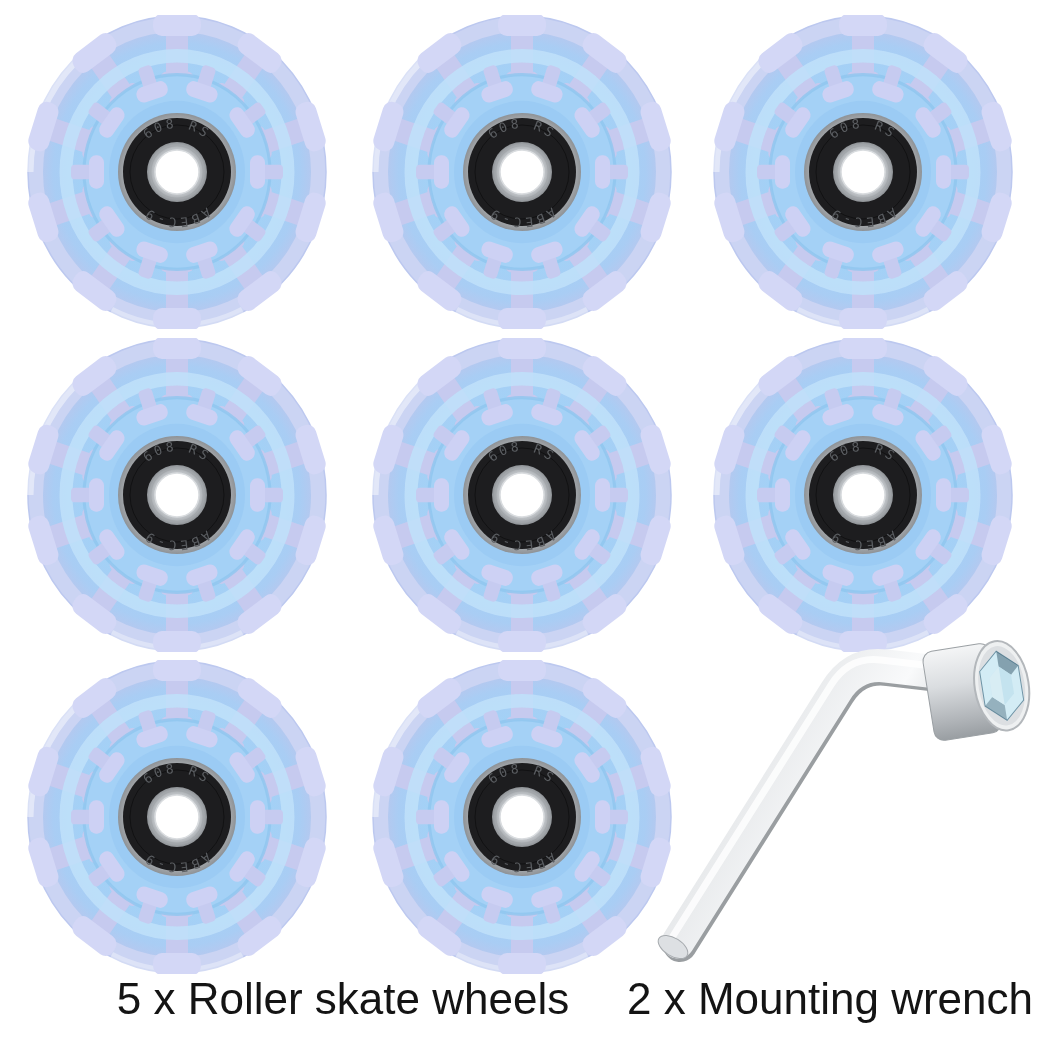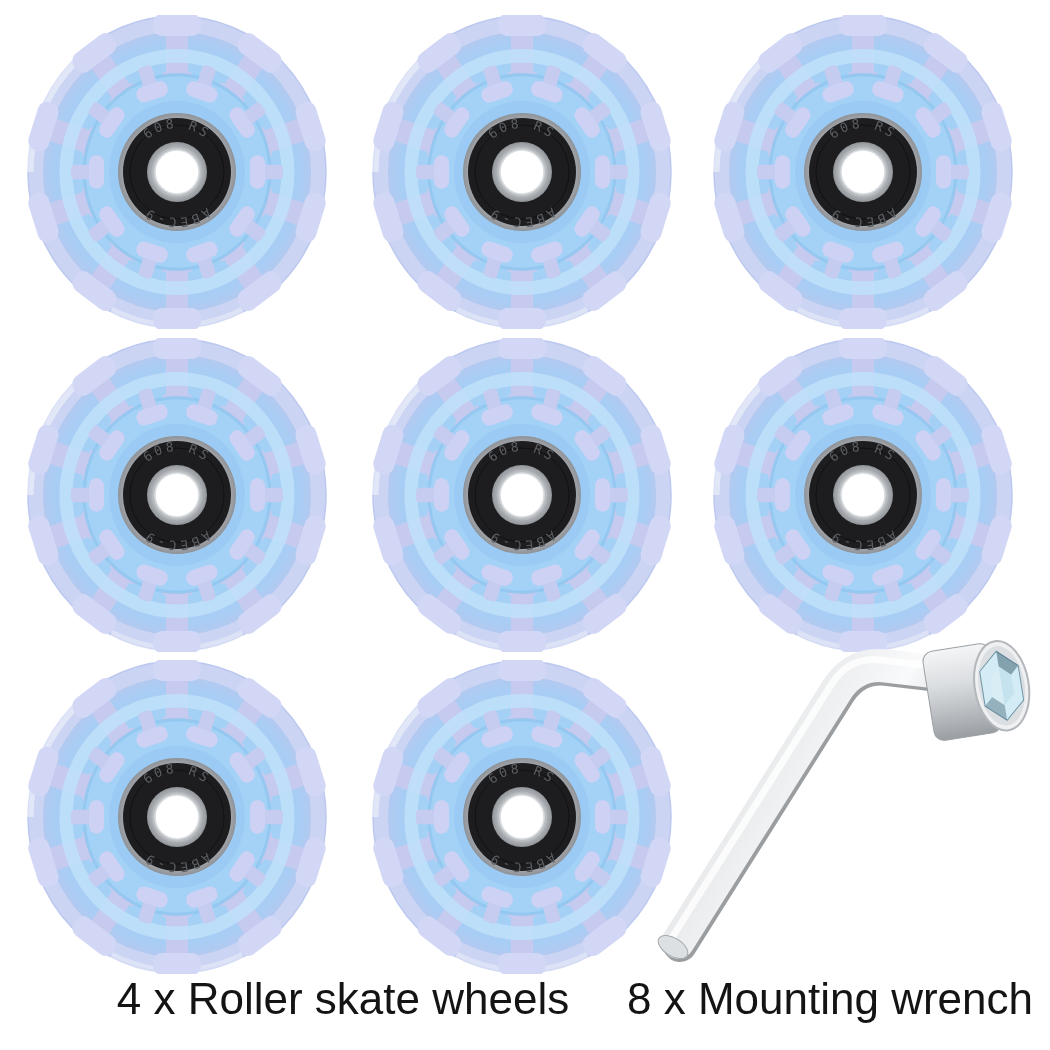--- a/index.html
+++ b/index.html
@@ -163,16 +163,16 @@
       <g transform="translate(1002,690)">
         <polygon points="0,-35 19.5,-17.5 19.5,17.5 0,35 -19.5,17.5 -19.5,-17.5" fill="url(#gradHex)" stroke="#6f94a6" stroke-width="1"></polygon>
         <path d="M 0,-35 L 19.5,-17.5 L 11,-9.5 L 0,-19.5 Z" fill="rgba(35,70,90,0.45)"></path>
         <path d="M 0,35 L -19.5,17.5 L -11,9.5 L 0,19.5 Z" fill="rgba(35,70,90,0.35)"></path>
         <polygon points="0,-19.5 11,-9.5 11,9.5 0,19.5 -11,9.5 -11,-9.5" fill="#c2e2ee" opacity="0.9"></polygon>
         <path d="M -11,-9.5 L 0,-19.5 L 0,19.5 L -11,9.5 Z" fill="rgba(255,255,255,0.35)"></path>
       </g>
     </g>
   </svg>
 
-  <div class="caption" id="cap-wheels">4 x Roller skate wheels</div>
-  <div class="caption" id="cap-wrench">8 x Mounting wrench</div>
+  <div class="caption" id="cap-wheels">5 x Roller skate wheels</div>
+  <div class="caption" id="cap-wrench">2 x Mounting wrench</div>
 
 </div>
 
 </body></html>

